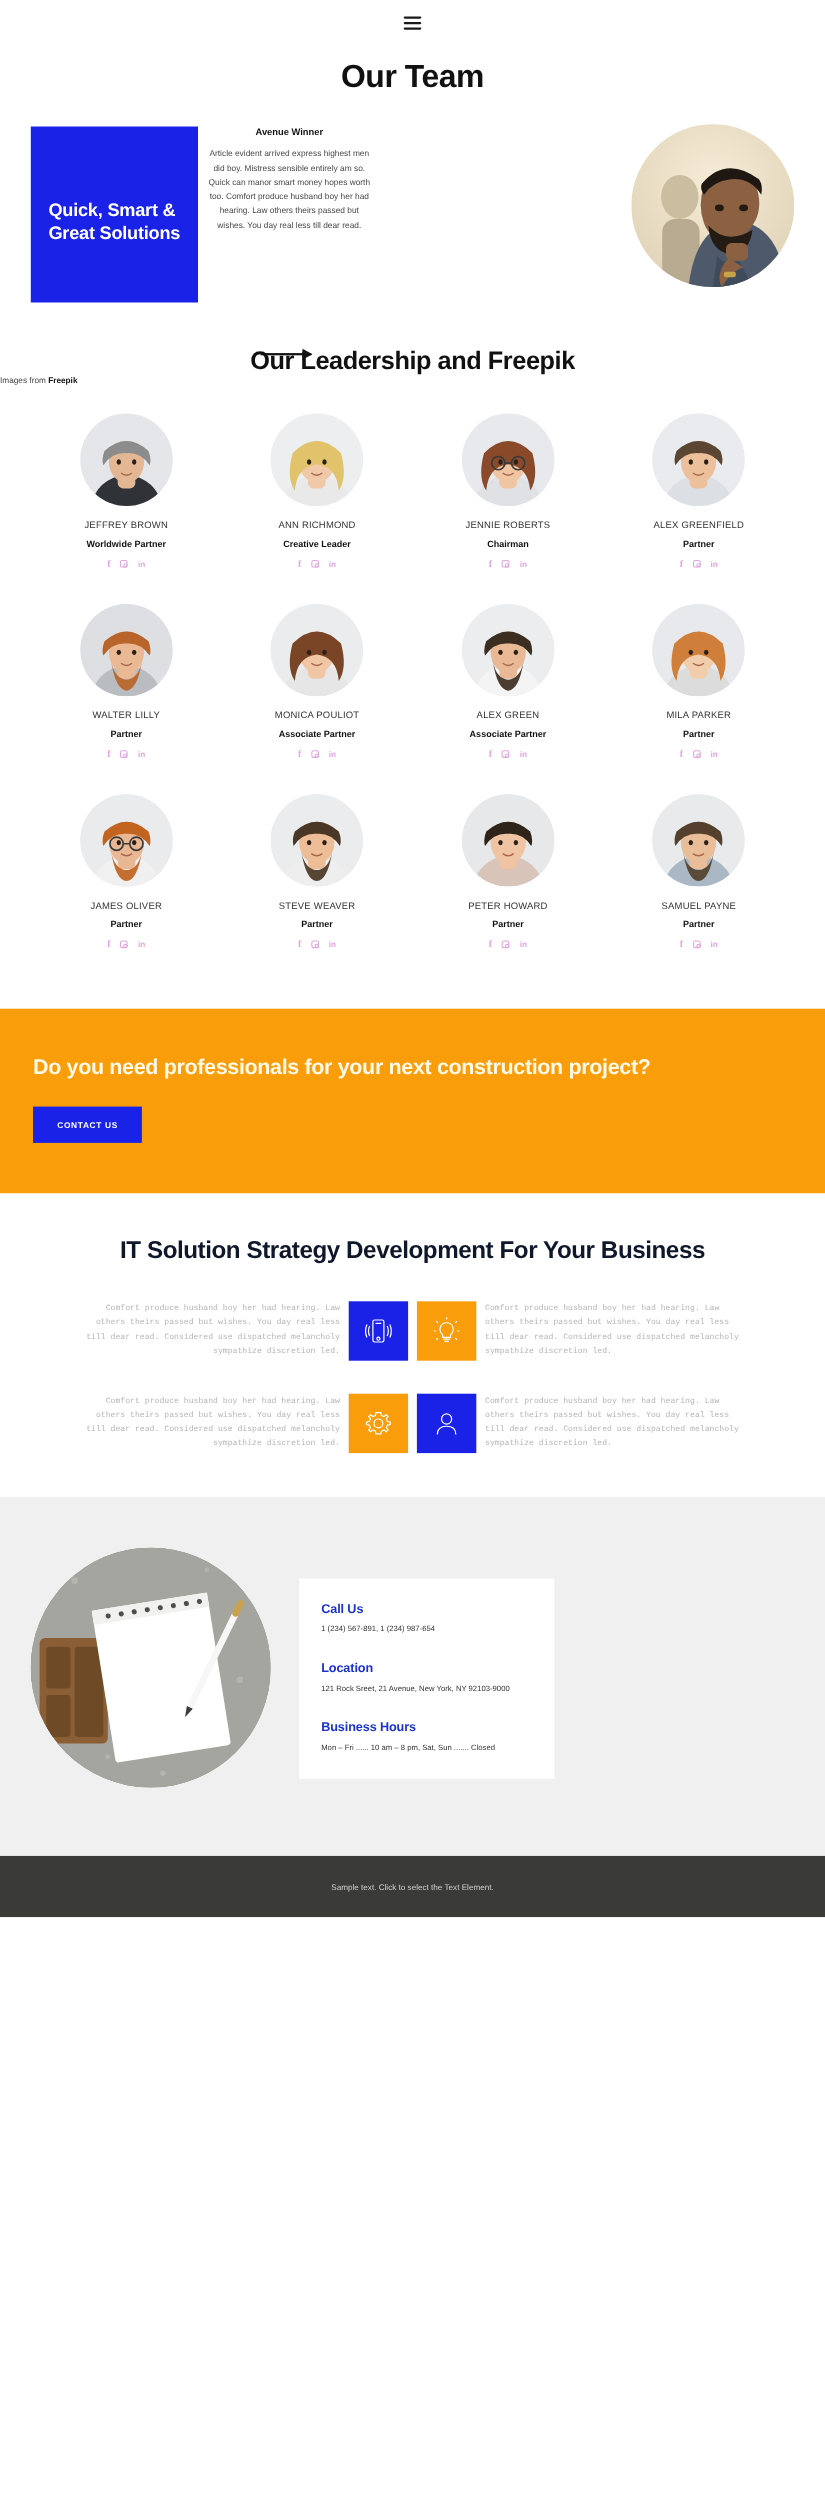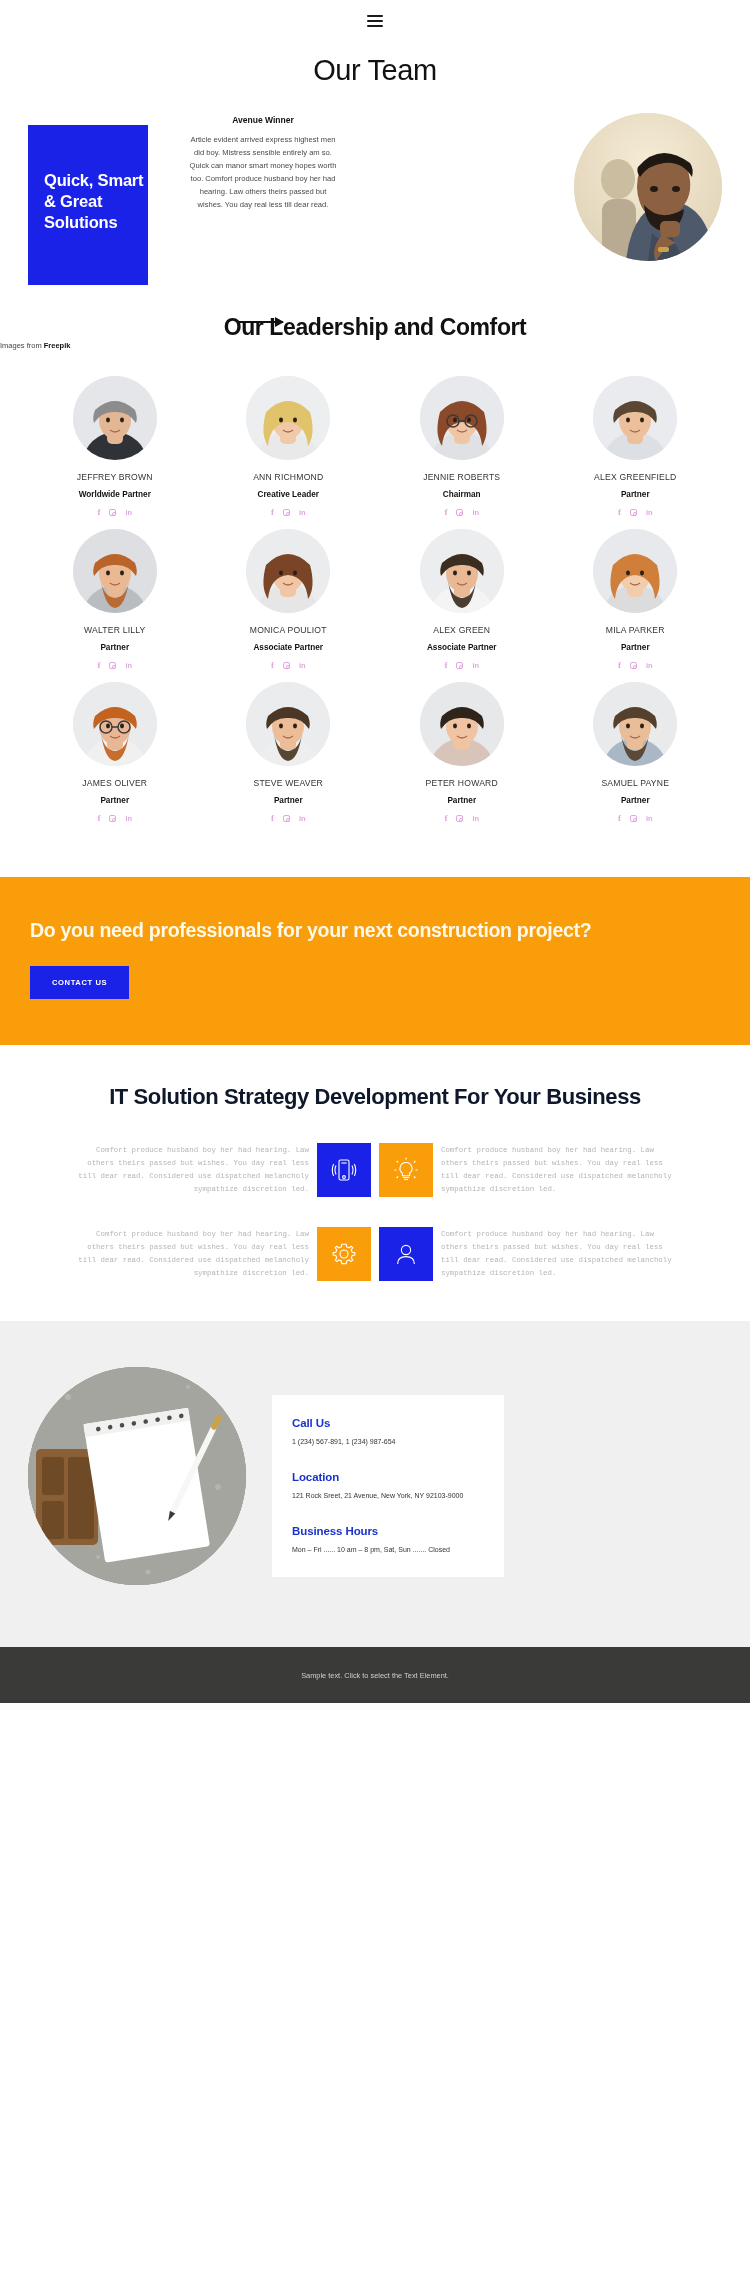--- a/index.html
+++ b/index.html
@@ -19,34 +19,34 @@
     justify-content: center;
     background: #ffffff;
   }
   .hamburger { width: 16px; display: flex; flex-direction: column; gap: 3px; cursor: pointer; }
   .hamburger i { display: block; height: 2px; background: #1a1a1a; border-radius: 1px; }
 
   
   .hero-title {
     text-align: center;
     font-size: 29px;
-    font-weight: 400;
+    font-weight: 700;
     letter-spacing: -0.4px;
     color: #111;
     margin-top: 12px;
   }
   .hero {
     position: relative;
     height: 175px;
     margin-top: 22px;
   }
   .hero-blue {
     position: absolute;
-    left: 28px; top: 16px;
-    width: 120px; height: 160px;
+    left: 28px; top: 6px;
+    width: 152px; height: 160px;
     background: #1A22E8;
     display: flex;
     align-items: flex-end;
     padding: 0 0 52px 16px;
   }
   .hero-blue h2 {
     color: #fff;
     font-size: 16.5px;
     font-weight: 700;
     line-height: 1.27;
@@ -107,21 +107,21 @@
     color: #444;
     margin-top: 0;
   }
   .section-sub b { font-weight: 700; color: #111; }
 
   .team-grid {
     display: grid;
     grid-template-columns: repeat(4, 1fr);
     padding: 0 28px;
     margin-top: 26px;
-    row-gap: 12px;
+    row-gap: 32px;
   }
   .member { text-align: center; }
   .member-photo {
     width: 84px; height: 84px;
     border-radius: 50%;
     margin: 0 auto 12px;
     overflow: hidden;
     background: #e9eaec;
     position: relative;
   }
@@ -320,21 +320,21 @@
       <ellipse cx="102" cy="76" rx="4" ry="3" fill="#241a12"></ellipse>
       <path d="M78 120 q8 10 20 4 l12 24 l-36 0z" fill="#3f4a5a"></path>
       <rect x="86" y="108" width="20" height="16" rx="5" fill="#8c6142"></rect>
       <path d="M88 122 q-12 14-6 26 q10-16 20-18z" fill="#8c6142"></path>
       <rect x="84" y="134" width="11" height="5" rx="2" fill="#c8a449"></rect>
     </svg>
   </div>
 </div>
 
 <section class="team-section">
-  <h2 class="section-title">Our Leadership and Comfort</h2>
+  <h2 class="section-title">Our Leadership and Freepik</h2>
   <div class="section-sub">
     <span>Images from </span><b>Freepik</b>
   </div>
 
   <div class="team-grid" id="team-grid">
       <div class="member">
         <div class="member-photo">
           <svg width="84" height="84" viewBox="0 0 84 84" aria-hidden="true">
     <rect width="84" height="84" fill="#e4e6e9"></rect>
     <path d="M10 84 q4-24 32-29 q28 5 32 29z" fill="#2f3338"></path>

